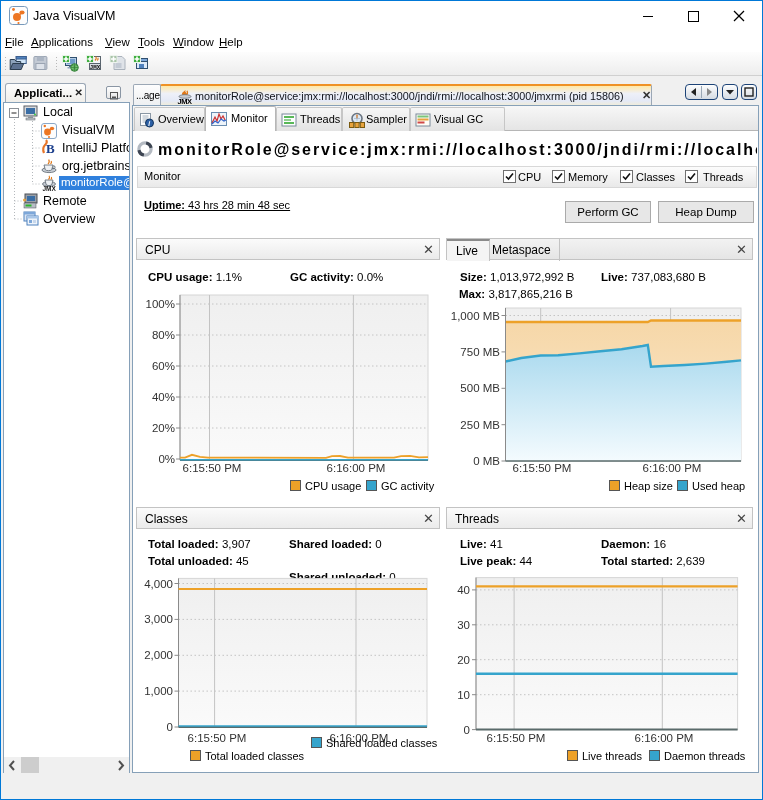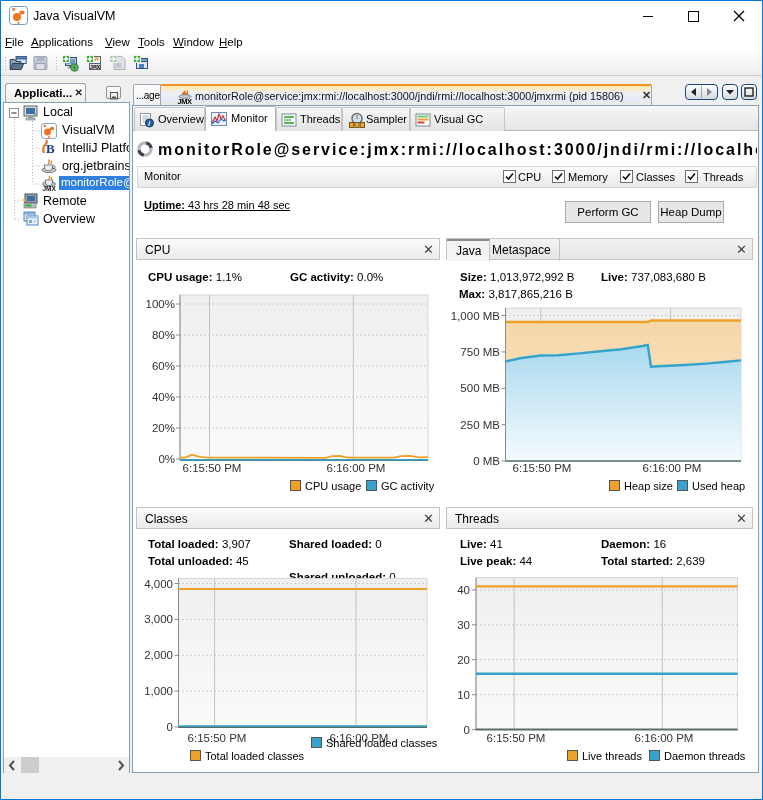--- a/index.html
+++ b/index.html
@@ -330,21 +330,21 @@
   </div>
 <div class="cblabel" style="left:636px;top:171px">Classes</div>
 <div class="cb" style="left:685px;top:170px">
     <svg width="11" height="11">
       <path d="M2 5.5 L4.5 8 L9 2.5" stroke="#111" stroke-width="1.6" fill="none"></path>
     </svg>
   </div>
 <div class="cblabel" style="left:703px;top:171px">Threads</div>
 <div id="uptime"><span class="statlbl">Uptime:</span> 43 hrs 28 min 48 sec</div>
 <div class="btn" style="left:565px;top:201px;width:86px">Perform GC</div>
-<div class="btn" style="left:658px;top:201px;width:66px">Heap Dump</div>
+<div class="btn" style="left:658px;top:201px;width:96px">Heap Dump</div>
 
 <div class="cpanel" style="left:136px;top:238px;width:304px;height:262px">
   <div class="chead">
       <span class="ttl">CPU</span>
       <span class="x">✕</span>
     </div>
   <div class="stat" style="left:12px;top:33px"><span class="statlbl">CPU usage:</span> 1.1%</div>
   <div class="stat" style="left:154px;top:33px"><span class="statlbl">GC activity:</span> 0.0%</div>
   <svg class="abs" style="left:0;top:0" width="304" height="262" viewBox="0 0 304 262">
     <defs>
@@ -388,21 +388,21 @@
         <text x="220" y="234">6:16:00 PM</text>
     </g>
   </svg>
   <div class="legend" style="left:154px;top:242px"><span class="sw" style="background:#eda128"></span>CPU usage</div>
   <div class="legend" style="left:230px;top:242px"><span class="sw" style="background:#35a4cc"></span>GC activity</div>
 </div>
 
 <div class="cpanel" style="left:446px;top:238px;width:307px;height:262px">
   <div class="chead" style="background:linear-gradient(#f2f2f2,#e5e5e5)">
     <div class="abs" style="left:0;top:0;width:43px;height:22px;background:#f4f4f4;border-right:1px solid #c3c3c3;border-top:2px solid #8a8a8a">
-        <span style="position:absolute;left:9px;top:3px">Java</span>
+        <span style="position:absolute;left:9px;top:3px">Live</span>
       </div>
     <div class="abs" style="left:43px;top:0;width:70px;height:22px;border-right:1px solid #c3c3c3">
         <span style="position:absolute;left:2px;top:4px">Metaspace</span>
       </div>
     <span class="x">✕</span>
   </div>
   <div class="stat" style="left:14px;top:33px"><span class="statlbl">Size:</span> 1,013,972,992 B</div>
   <div class="stat" style="left:155px;top:33px"><span class="statlbl">Live:</span> 737,083,680 B</div>
   <div class="stat" style="left:13px;top:50px"><span class="statlbl">Max:</span> 3,817,865,216 B</div>
   <svg class="abs" style="left:0;top:0" width="307" height="262" viewBox="0 0 307 262">

